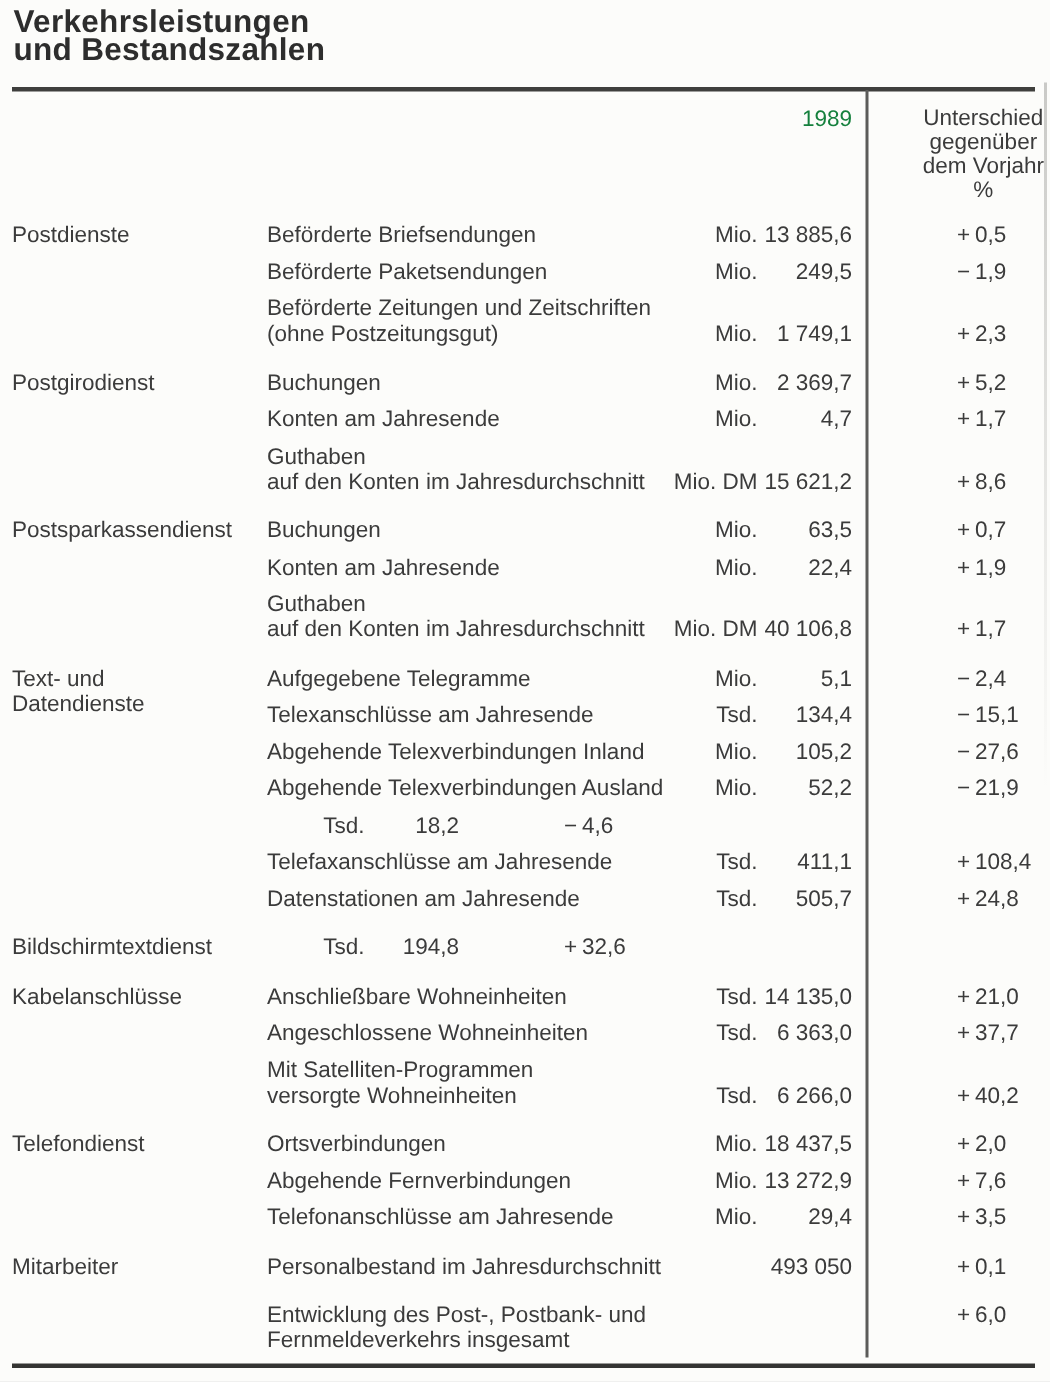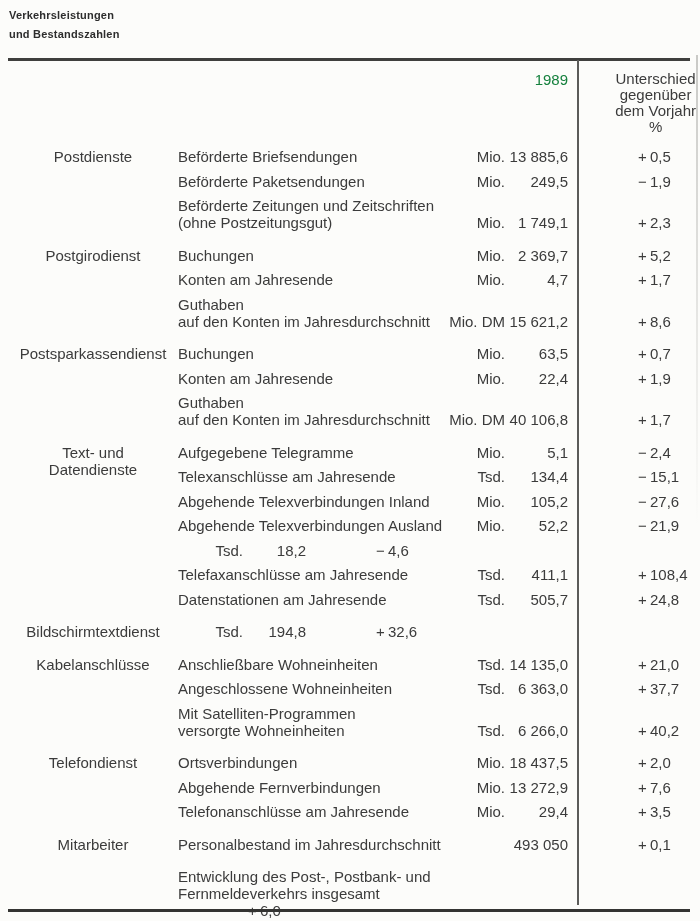--- a/index.html
+++ b/index.html
@@ -8,21 +8,21 @@
     position:relative;
     width:700px; height:921px;
     background:#fcfcfa;
     font-family:"Liberation Sans","DejaVu Sans",sans-serif;
     font-size:15px;
     color:#3b3b3b;
     overflow:hidden;
   }
   .doc-title {
     position:absolute; left:9px; top:6px;
-    font-size:11px; font-weight:bold; line-height:18.5px;
+    font-size:21px; font-weight:bold; line-height:18.5px;
     color:#2d2d2d; letter-spacing:0.2px;
   }
   .top-rule {
     position:absolute; left:8px; top:58px;
     width:682px; height:2.5px; background:#3f3f3d;
   }
   .bottom-rule {
     position:absolute; left:8px; top:909px;
     width:682px; height:3px; background:#343432;
   }
@@ -42,27 +42,27 @@
   }
   .diff-head {
     position:absolute; top:71px; right:4px;
     text-align:center; line-height:16px; color:#3b3b3b;
   }
   #table-body {
     position:absolute; left:8px; top:148px; width:682px;
   }
   .section { display:flex; margin-bottom:8px; }
   .section:last-child { margin-top:5px; }
-  .cat-col { width:170px; line-height:17px; white-space:nowrap;text-align:center; }
+  .cat-col { width:170px; line-height:17px; white-space:nowrap; }
   .rows-col { flex:1; min-width:0; }
   .row {
     display:flex; align-items:flex-end;
     margin-bottom:7.5px; line-height:17px;
   }
-  .section.align-top .row { align-items:flex-start;flex-direction:column; }
+  .section.align-top .row { align-items:flex-start; }
   .label-cell { width:262px; white-space:nowrap; }
   .unit-cell  { width:65px; text-align:right; white-space:nowrap; }
   .value-cell { width:63px; text-align:right; white-space:nowrap; }
   .delta-cell { flex:1; display:flex; }
   .sign { margin-left:70px; width:12px; }
   .delta-val { flex:1; white-space:nowrap; }
 </style>
 </head>
 <body>
 

